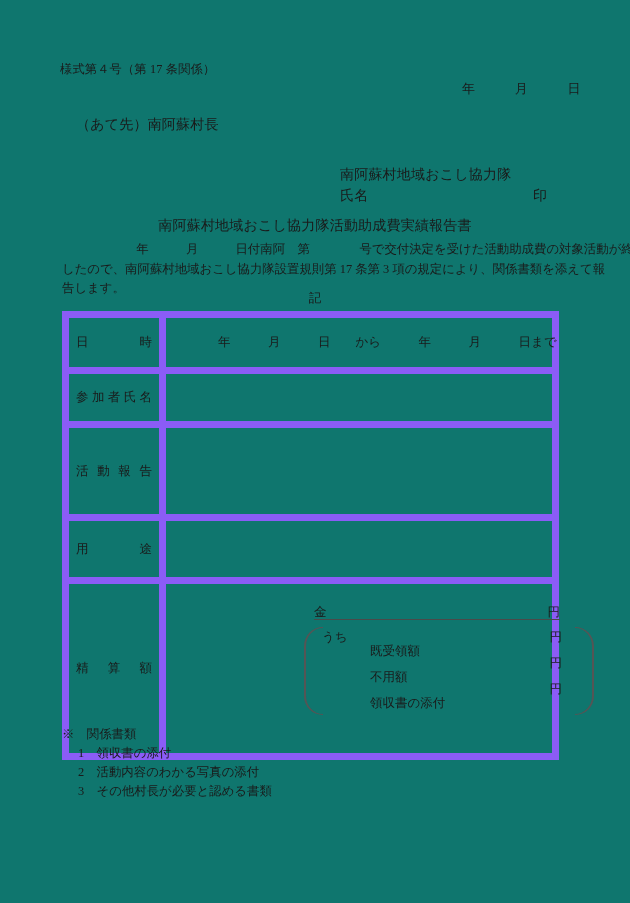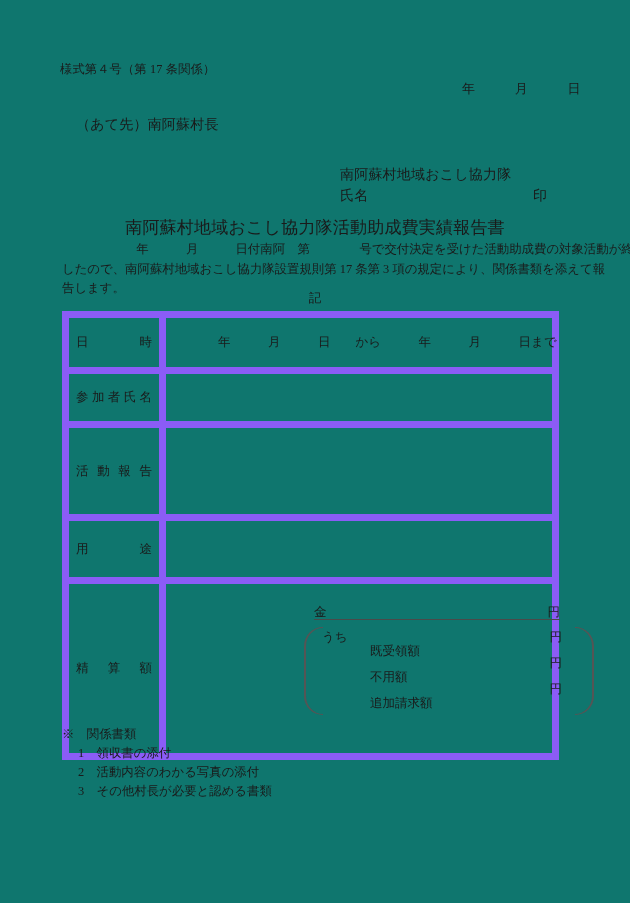--- a/index.html
+++ b/index.html
@@ -37,21 +37,21 @@
   #addressee      { left: 76px;  top: 118px; }
   #applicant-org  { left: 340px; top: 168px; }
   #applicant-name { left: 340px; top: 189px; }
   #seal-mark      { left: 533px; top: 189px; }
 
   #doc-title {
     left: 0; right: 0;
     top: 219px;
     text-align: center;
     white-space: pre;
-    font-size: 17px;
+    font-size: 14px;
   }
 
   
   #body-par {
     position: absolute;
     left: 62px;
     top: 240px;
     width: 500px;
     font-size: 12.4px;
     line-height: 19.5px;
@@ -268,21 +268,21 @@
                   <span class="nm">既受領額</span>
                   <span class="yen">円</span>
                 </div>
 
                 <div class="sub-row">
                   <span class="nm">不用額</span>
                   <span class="yen">円</span>
                 </div>
 
                 <div class="sub-row">
-                  <span class="nm">追加請求額</span>
+                  <span class="nm">領収書の添付</span>
                   <span class="yen">円</span>
                 </div>
 
               </div>
             </div>
 
           </div>
         </td>
       </tr>
     </tbody>

